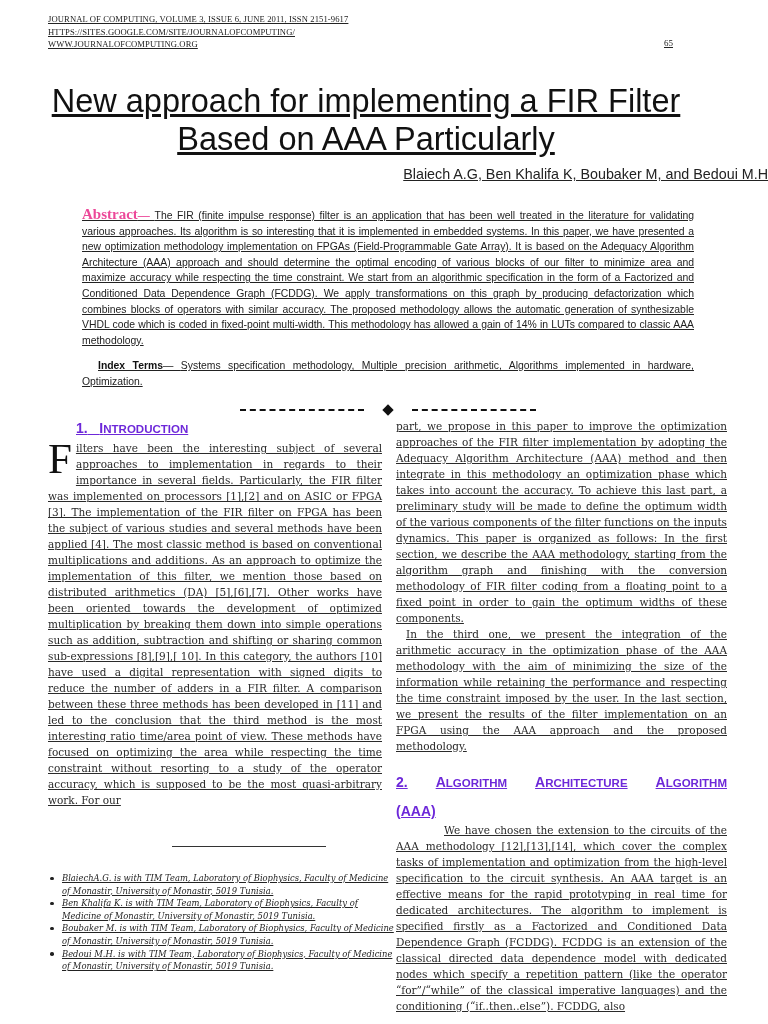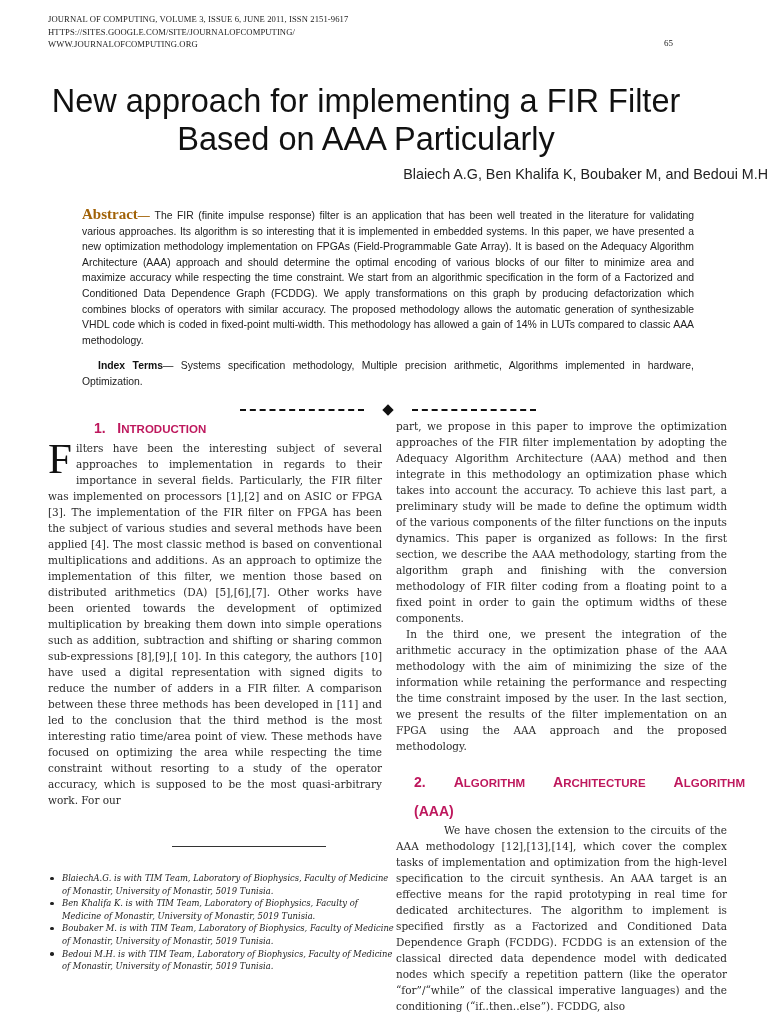--- a/index.html
+++ b/index.html
@@ -1,29 +1,29 @@
 <!DOCTYPE html>
 <html><head>
 <meta charset="utf-8">
 <style>
   html, body { margin: 0; padding: 0; background: #ffffff; }
   body { width: 768px; height: 1024px; overflow: hidden; position: relative; color: #1a1a1a; }
-  .abs { position: absolute; }
+  .abs { position: absolute; text-decoration: underline; }
   .running-head { left: 48px; top: 13px; font-family: "Liberation Serif", serif; font-size: 8.6px; line-height: 12.5px; letter-spacing: 0.1px; color: #222; }
   .page-num { left: 664px; top: 38px; font-family: "Liberation Serif", serif; font-size: 9px; color: #222; }
   .title { left: 0; width: 732px; top: 82px; text-align: center; font-family: "Liberation Sans", sans-serif; font-size: 32.5px; line-height: 38px; color: #111; }
   .authors { left: 0; width: 768px; top: 166px; text-align: right; font-family: "Liberation Sans", sans-serif; font-size: 14.3px; color: #222; }
   .abstract { left: 82px; width: 612px; top: 207px; font-family: "Liberation Sans", sans-serif; font-size: 10.4px; line-height: 15.6px; text-align: justify; color: #222; }
-  .abstract .lead { font-family: "Liberation Serif", serif; font-weight: bold; font-size: 15px; color: #a16207; }
+  .abstract .lead { font-family: "Liberation Serif", serif; font-weight: bold; font-size: 15px; color: #ec4899; }
   .index-terms { left: 82px; width: 612px; top: 358px; font-family: "Liberation Sans", sans-serif; font-size: 10.4px; line-height: 15.6px; text-align: justify; color: #222; }
   .index-terms .lead { font-weight: bold; color: #111; padding-left: 16px; }
   .separator { left: 240px; top: 402px; width: 296px; height: 16px; display: flex; align-items: center; justify-content: space-between; }
   .dashes { flex: 0 0 124px; border-top: 2px dashed #111; height: 0; }
   .diamond { width: 8px; height: 8px; background: #111; transform: rotate(45deg); }
-  .h1 { font-family: "Liberation Sans", sans-serif; font-weight: bold; color: #be185d; margin-left: 18px; }
+  .h1 { font-family: "Liberation Sans", sans-serif; font-weight: bold; color: #6d28d9; }
   .h1-intro { left: 76px; top: 420px; font-size: 14px; }
   .h1 .sc { font-size: 11.5px; }
   .col { font-family: "DejaVu Serif", serif; font-size: 10.5px; line-height: 16px; text-align: justify; color: #2a2a2a; }
   .col p { margin: 0; }
   .col-left { left: 48px; width: 334px; top: 440px; }
   .col-right { left: 396px; width: 331px; top: 418px; }
   .dropcap { float: left; font-family: "Liberation Serif", serif; font-size: 43px; line-height: 34px; margin: 2px 4px 0 0; color: #111; }
   .h2-aaa { left: 396px; width: 331px; top: 768px; font-size: 14px; line-height: 28px; }
   .h2-aaa .row1 { display: flex; justify-content: space-between; }
   .col-right2 { left: 396px; width: 331px; top: 822px; }

